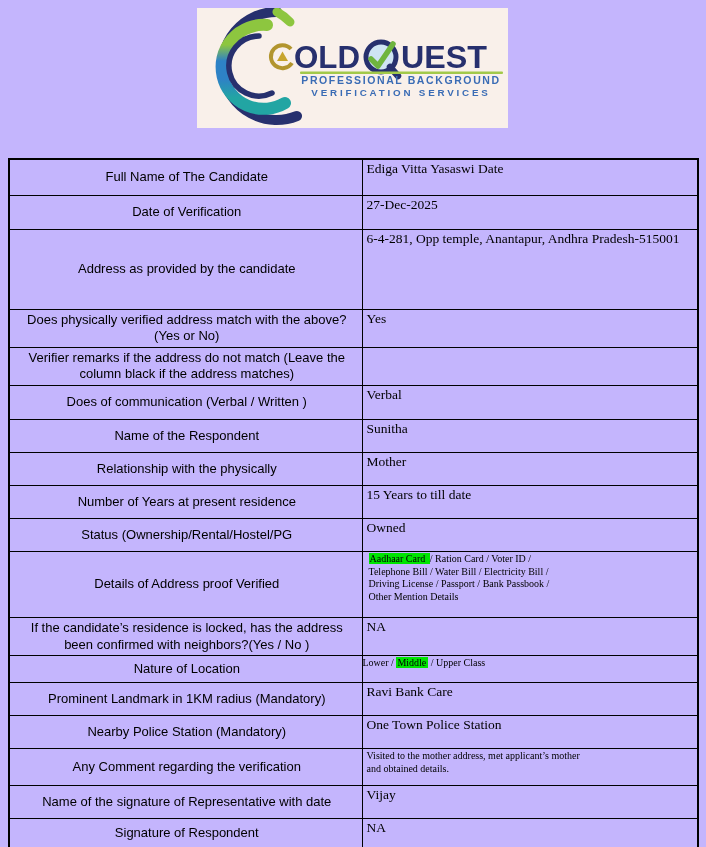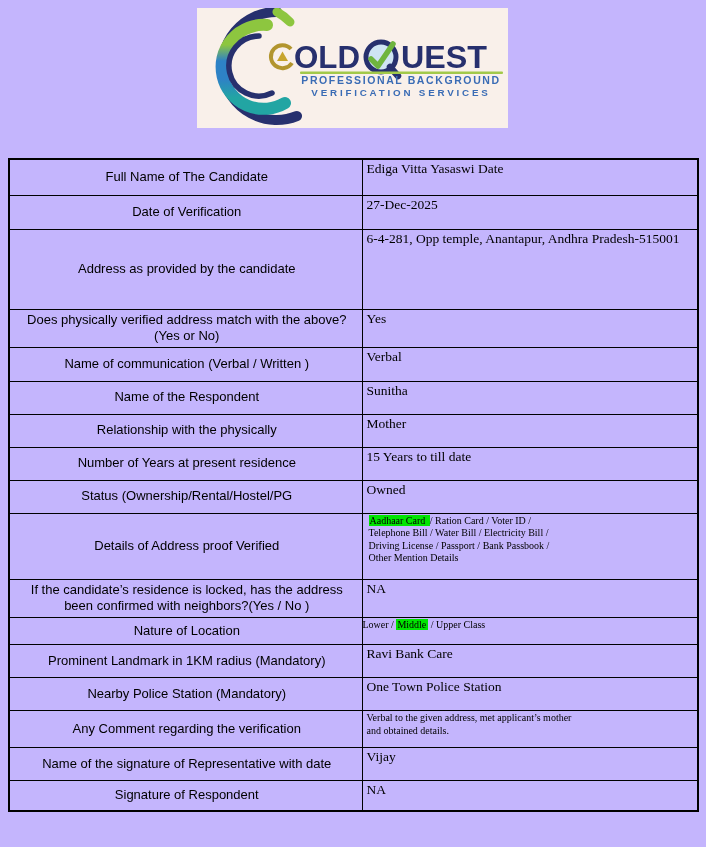--- a/index.html
+++ b/index.html
@@ -120,21 +120,26 @@
       <tr style="height:80px">
         <td class="label-cell">Address as provided by the candidate</td>
         <td class="value-cell value-serif">6-4-281, Opp temple, Anantapur, Andhra Pradesh-515001</td>
       </tr>
       <tr style="height:36px">
         <td class="label-cell">Does physically verified address match with the above?
 (Yes or No)</td>
         <td class="value-cell value-serif">Yes</td>
       </tr>
       <tr style="height:34px">
-        <td class="label-cell">Name of communication (Verbal / Written )</td>
+        <td class="label-cell">Verifier remarks if the address do not match (Leave the
+column black if the address matches)</td>
+        <td class="value-cell value-serif"></td>
+      </tr>
+      <tr style="height:34px">
+        <td class="label-cell">Does of communication (Verbal / Written )</td>
         <td class="value-cell value-serif">Verbal</td>
       </tr>
       <tr style="height:33px">
         <td class="label-cell">Name of the Respondent</td>
         <td class="value-cell value-serif">Sunitha</td>
       </tr>
       <tr style="height:33px">
         <td class="label-cell">Relationship with the physically</td>
         <td class="value-cell value-serif">Mother</td>
       </tr>
@@ -165,21 +170,21 @@
       <tr style="height:33px">
         <td class="label-cell">Prominent Landmark in 1KM radius (Mandatory)</td>
         <td class="value-cell value-serif">Ravi Bank Care</td>
       </tr>
       <tr style="height:33px">
         <td class="label-cell">Nearby Police Station (Mandatory)</td>
         <td class="value-cell value-serif">One Town Police Station</td>
       </tr>
       <tr style="height:37px">
         <td class="label-cell">Any Comment regarding the verification</td>
-        <td class="value-cell value-sans">Verbal to the given address, met applicant’s mother
+        <td class="value-cell value-sans">Visited to the mother address, met applicant’s mother
 and obtained details.</td>
       </tr>
       <tr style="height:33px">
         <td class="label-cell">Name of the signature of Representative with date</td>
         <td class="value-cell value-serif">Vijay</td>
       </tr>
       <tr style="height:30px">
         <td class="label-cell">Signature of Respondent</td>
         <td class="value-cell value-serif">NA</td>
       </tr>

